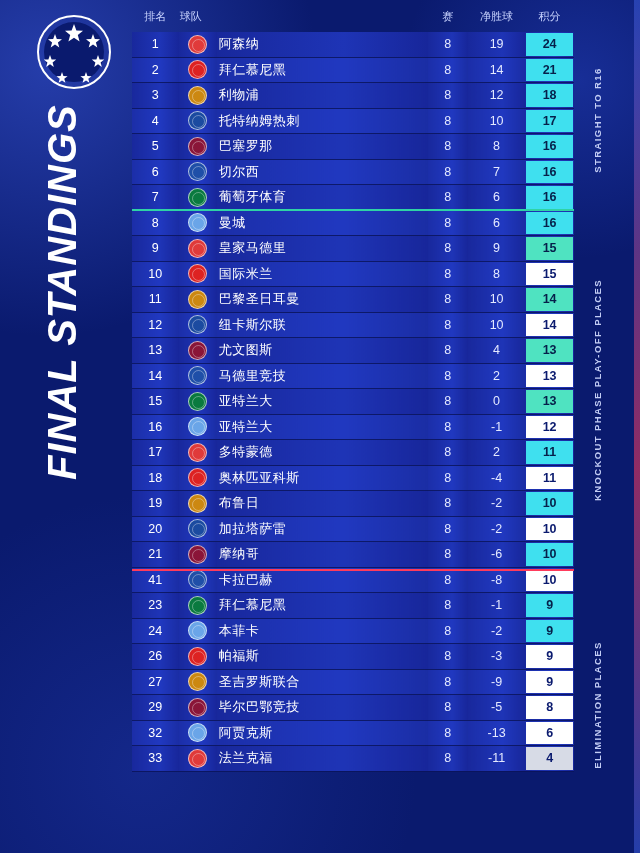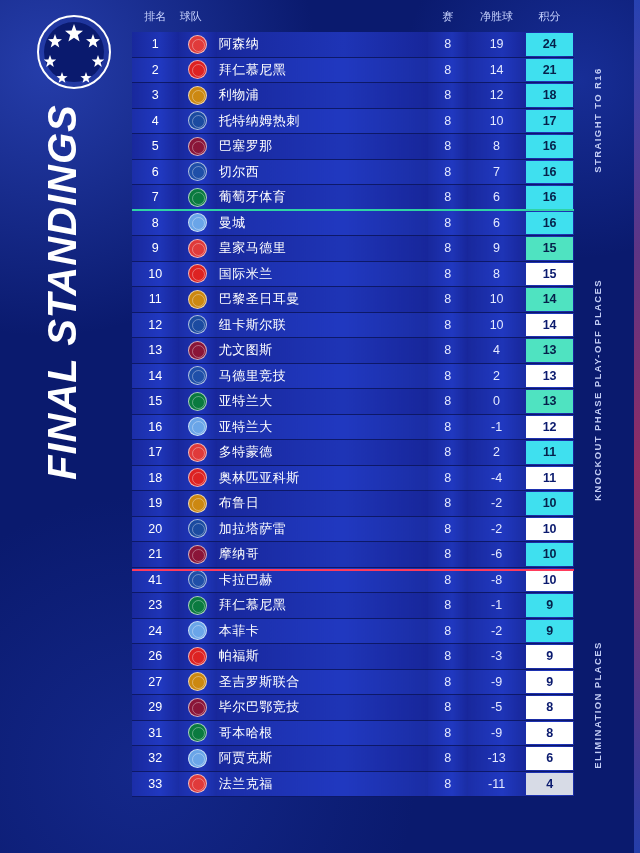--- a/index.html
+++ b/index.html
@@ -381,30 +381,20 @@
           <td class="rank">29</td>
           <td class="crest"><span class="crestc" style="background: rgb(138, 21, 56);"></span></td>
           <td class="team">毕尔巴鄂竞技</td>
           <td class="played">8</td>
           <td class="gd">-5</td>
           <td class="pts">
             <span class="ptsbox" style="background: rgb(255, 255, 255); color: rgb(10, 26, 110);">8</span>
           </td>
         </tr>
         <tr class="row">
-          <td class="rank">31</td>
-          <td class="crest"><span class="crestc" style="background: rgb(10, 122, 63);"></span></td>
-          <td class="team">哥本哈根</td>
-          <td class="played">8</td>
-          <td class="gd">-9</td>
-          <td class="pts">
-            <span class="ptsbox" style="background: rgb(255, 255, 255); color: rgb(10, 26, 110);">8</span>
-          </td>
-        </tr>
-        <tr class="row">
           <td class="rank">32</td>
           <td class="crest"><span class="crestc" style="background: rgb(106, 165, 232);"></span></td>
           <td class="team">阿贾克斯</td>
           <td class="played">8</td>
           <td class="gd">-13</td>
           <td class="pts">
             <span class="ptsbox" style="background: rgb(255, 255, 255); color: rgb(10, 26, 110);">6</span>
           </td>
         </tr>
         <tr class="row">

